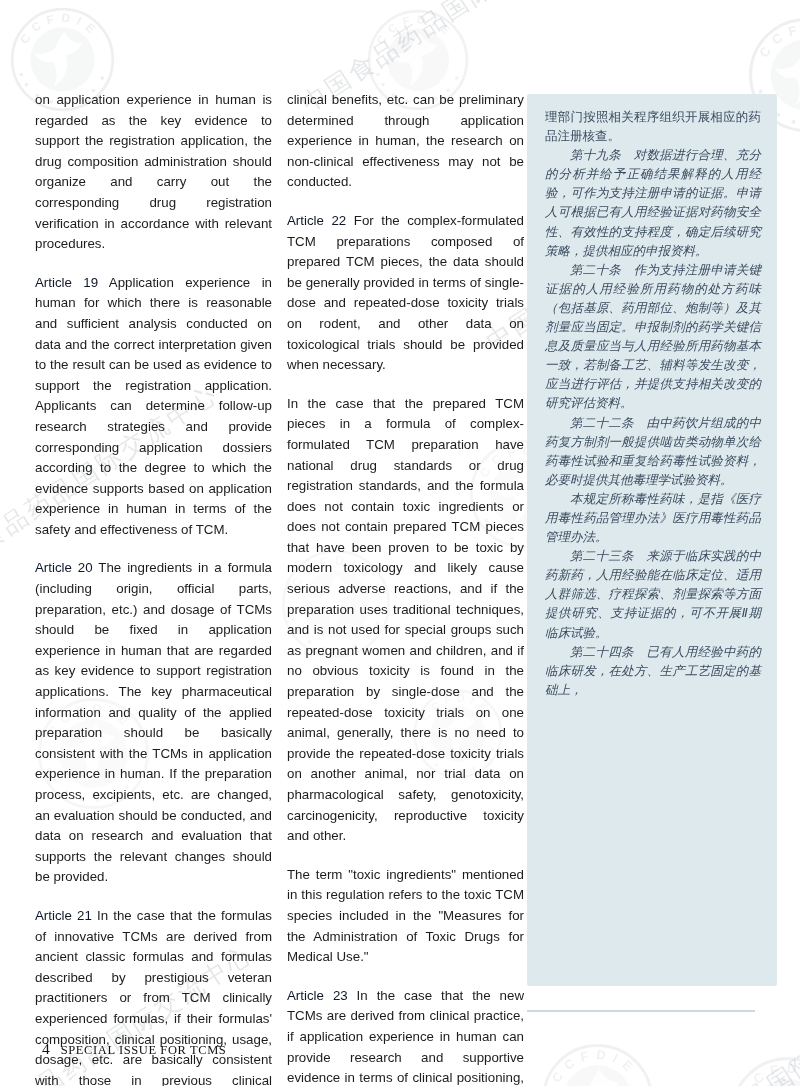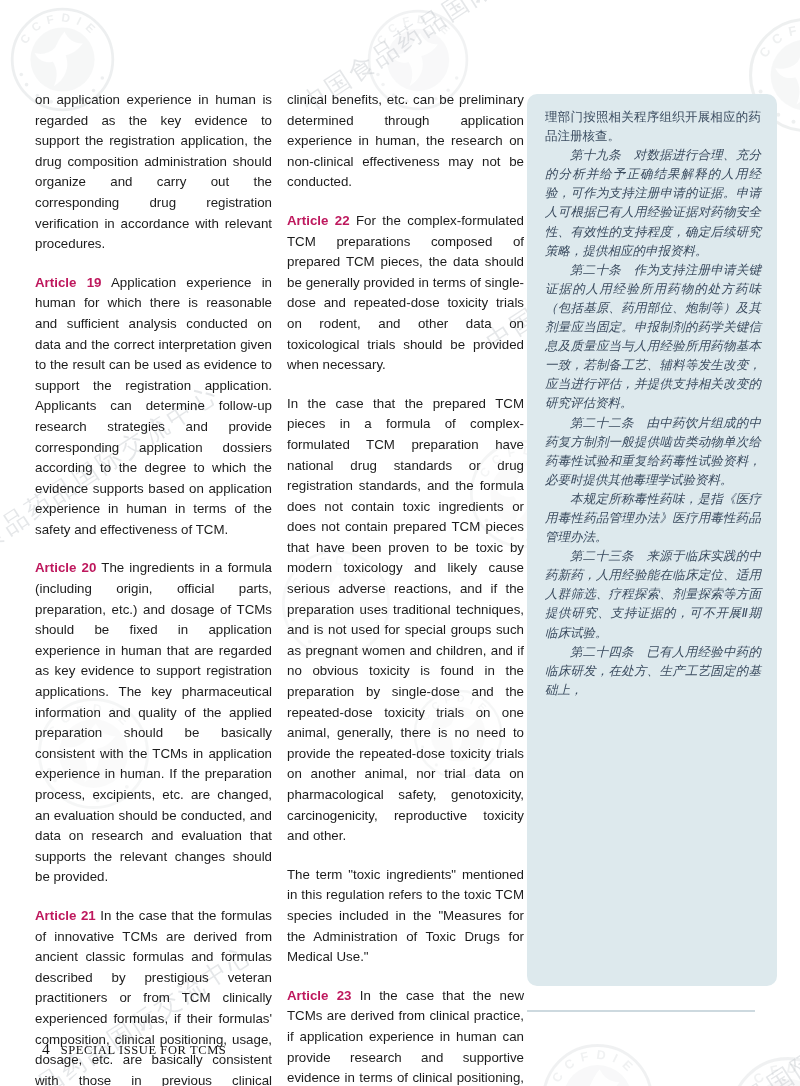--- a/index.html
+++ b/index.html
@@ -17,27 +17,27 @@
     transform:rotate(-33deg);transform-origin:left top;
     font-family:"DejaVu Sans",sans-serif;
   }
   
   .col{
     position:absolute;top:90px;width:237px;
     font-size:13.3px;line-height:20.6px;color:#1c1c1c;
     text-align:justify;
   }
   .col p{margin:0 0 18px 0;}
-  .col b{font-weight:bold;color:#be185d;}
+  .col b{font-weight:normal;color:#0f172a;}
   .col-1{left:35px;}
   .col-2{left:287px;}
   
   .cn-panel{
     position:absolute;left:527px;top:94px;width:250px;height:892px;
-    background:#dde9ed;border-radius:10px;box-sizing:border-box;
+    background:#dde9ed;border-radius:2px;box-sizing:border-box;
     padding:13px 16px 0 18px;
   }
   .cn-panel .cn-text{
     font-size:12.5px;line-height:19.1px;color:#3a4b5f;
     text-align:justify;font-family:"DejaVu Sans",sans-serif;
   }
   .cn-panel p{margin:0;}
   .cn-panel p.indent{text-indent:2em;font-style:italic;}
   .panel-rule{
     position:absolute;left:527px;top:1010px;width:228px;height:2px;

